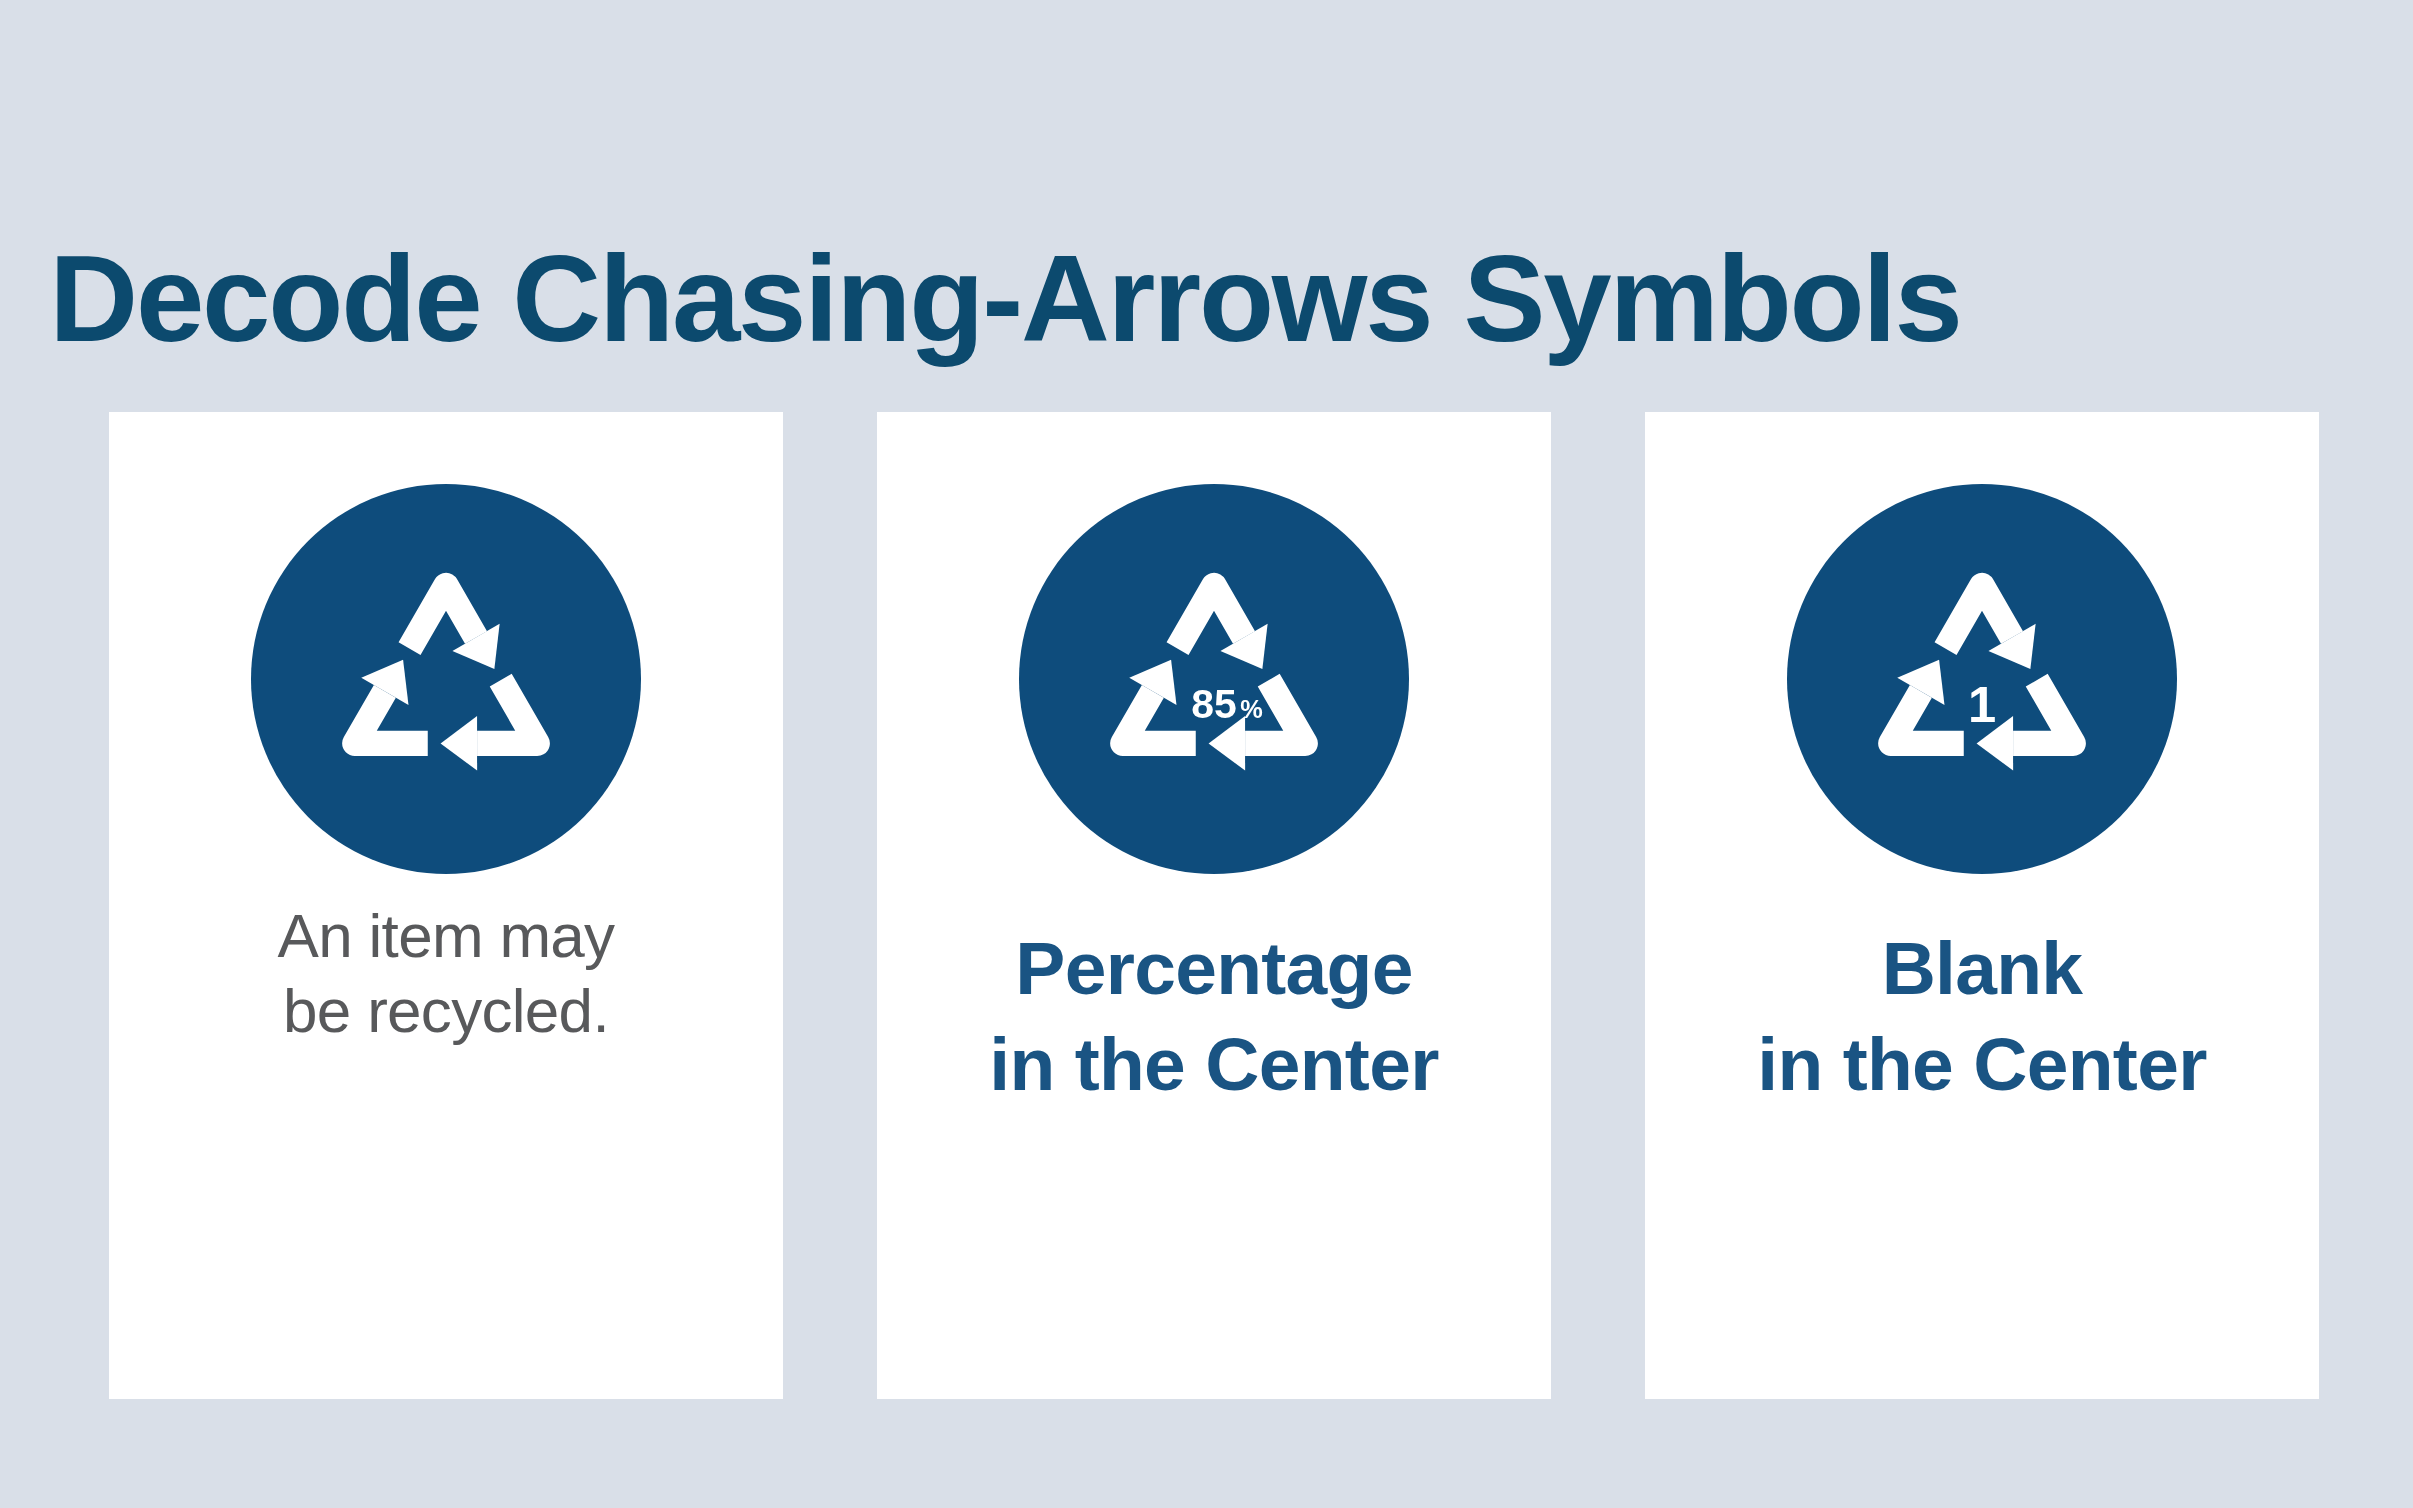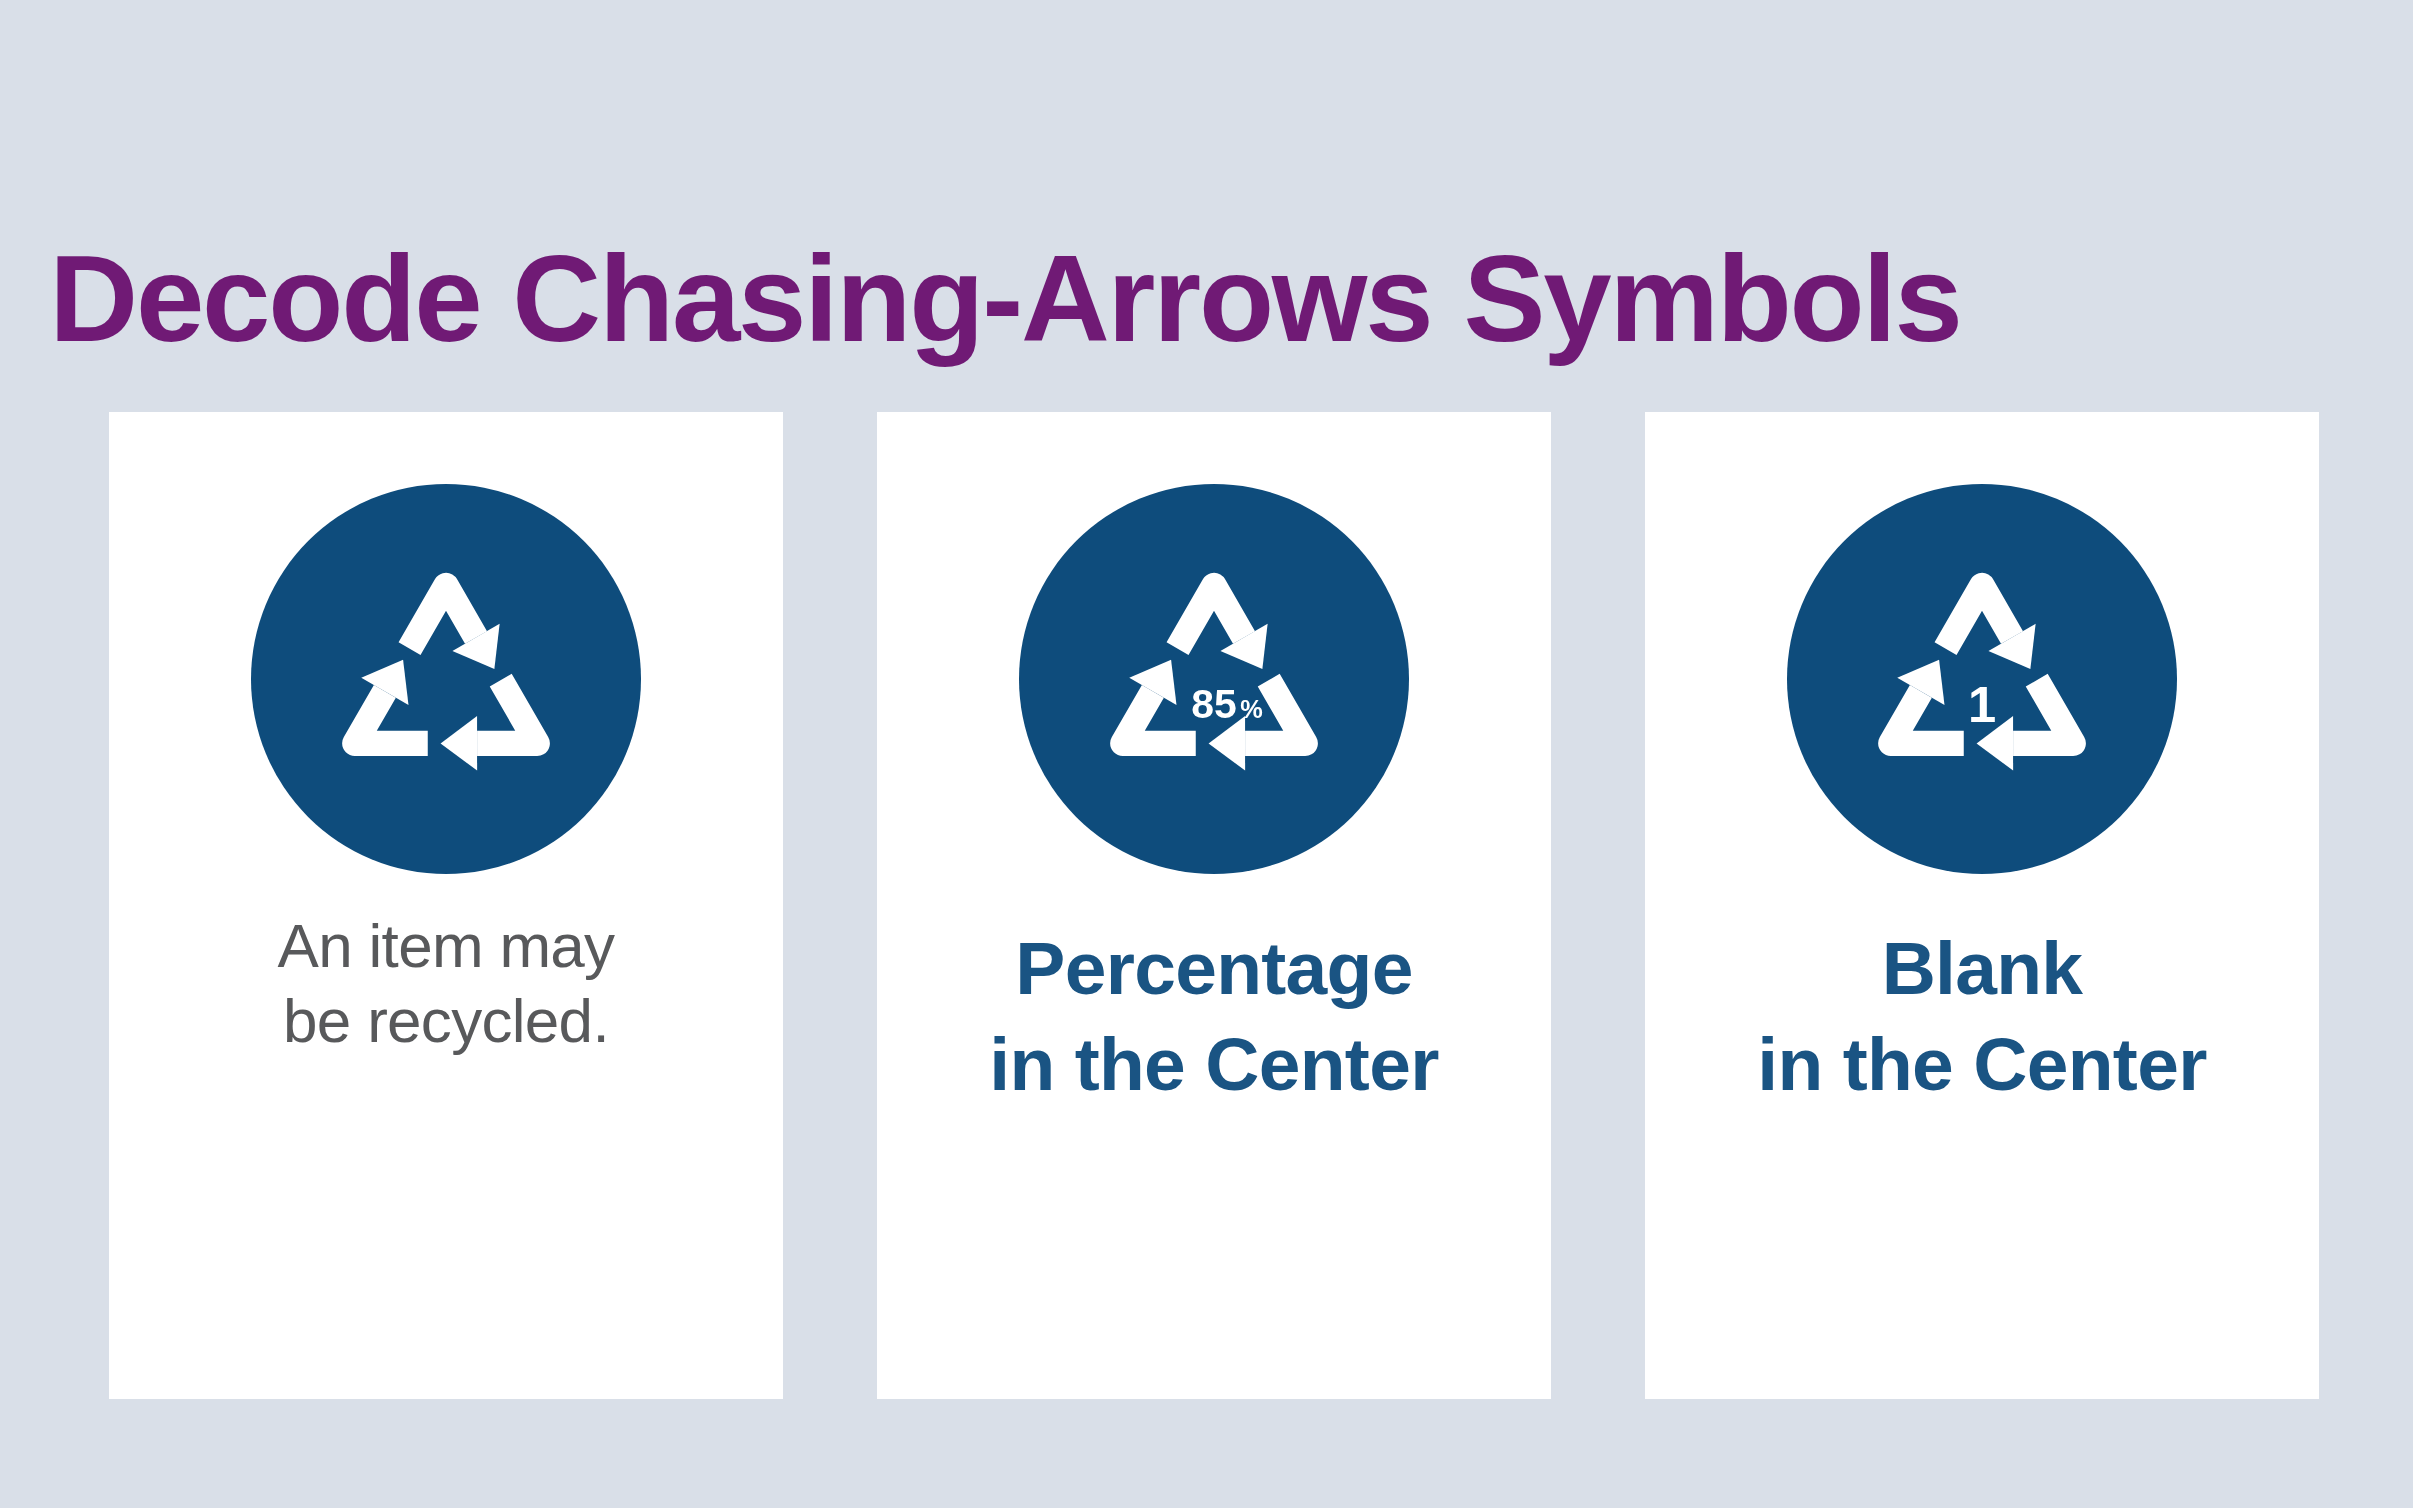--- a/index.html
+++ b/index.html
@@ -11,21 +11,21 @@
     overflow:hidden;
   }
   .title {
     position:absolute;
     top:155px; left:0; width:2010px;
     text-align:center;
     font-weight:bold;
     font-size:123px;
     line-height:1;
     letter-spacing:-2.2px;
-    color:#701a75;
+    color:#0c4a6e;
   }
   .card {
     position:absolute;
     top:412px;
     width:674px; height:987px;
     background:#FFFFFF;
     text-align:center;
   }
   .card.c0 { left:109px; }
   .card.c1 { left:877px; }
@@ -38,21 +38,21 @@
   .card-heading {
     margin:46px 22px 0 22px;
     font-weight:bold;
     font-size:75px;
     line-height:96px;
     letter-spacing:-0.7px;
     color:#1A5483;
     white-space:pre-line;
   }
   .card-body {
-    margin:34px 22px 0 22px;
+    margin:24px 22px 0 22px;
     font-size:62px;
     line-height:75px;
     letter-spacing:-0.7px;
     color:#58595B;
     white-space:pre-line;
   }
   .sym-text { font-family:"Liberation Sans", sans-serif; font-weight:bold; fill:#FFFFFF; }
 </style>
 </head>
 <body>

